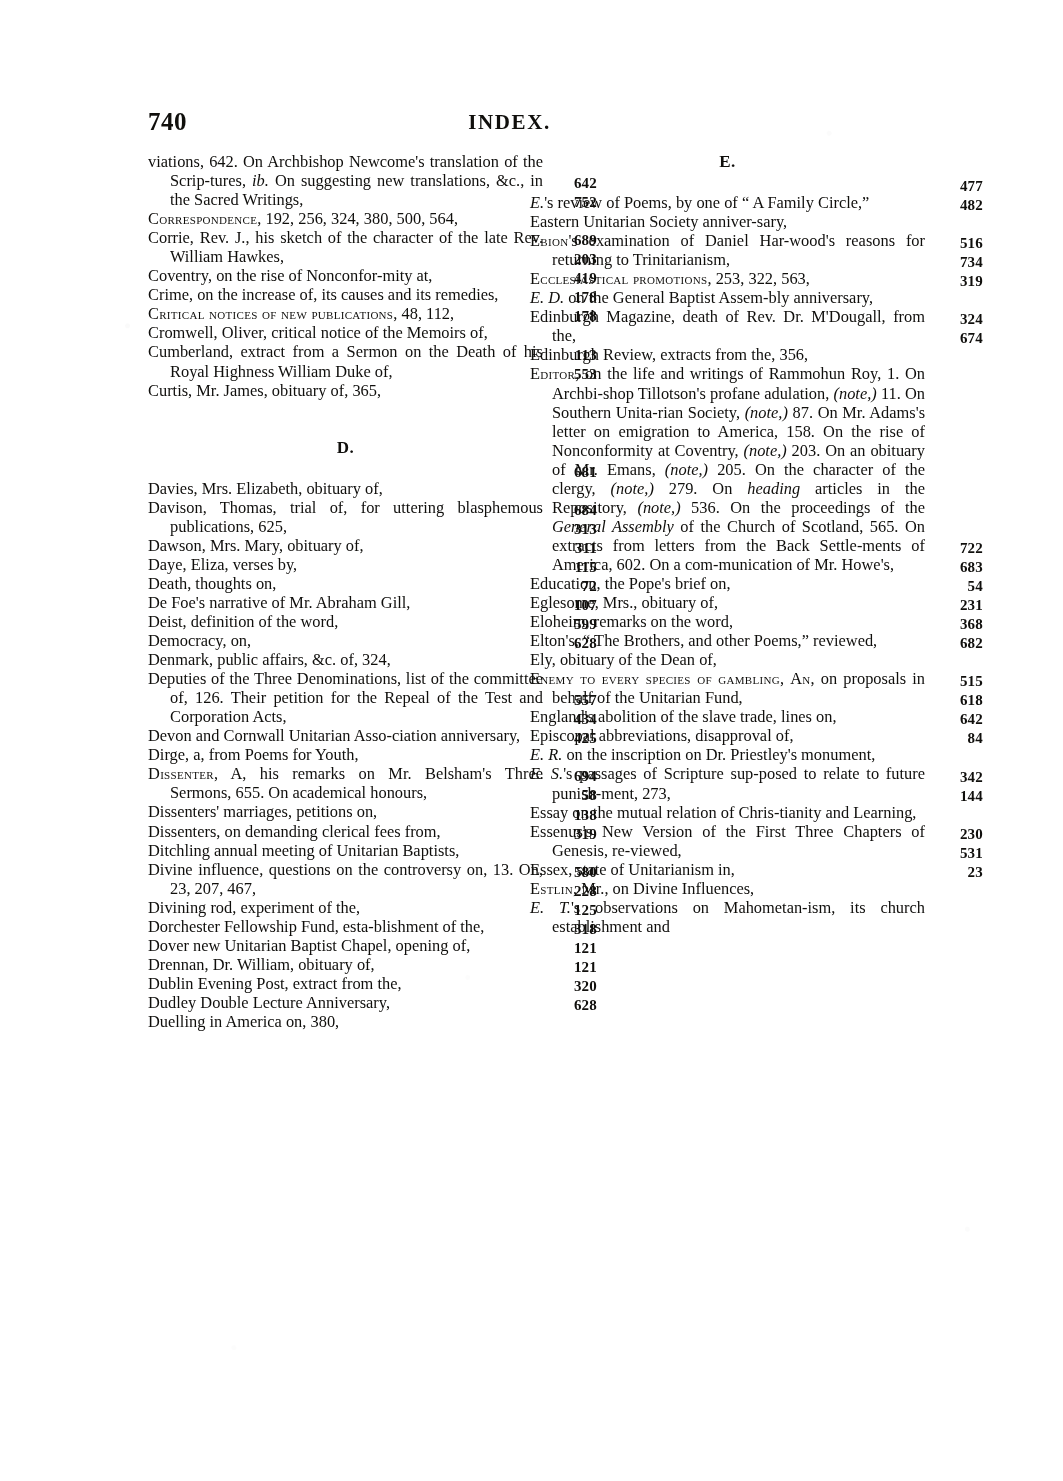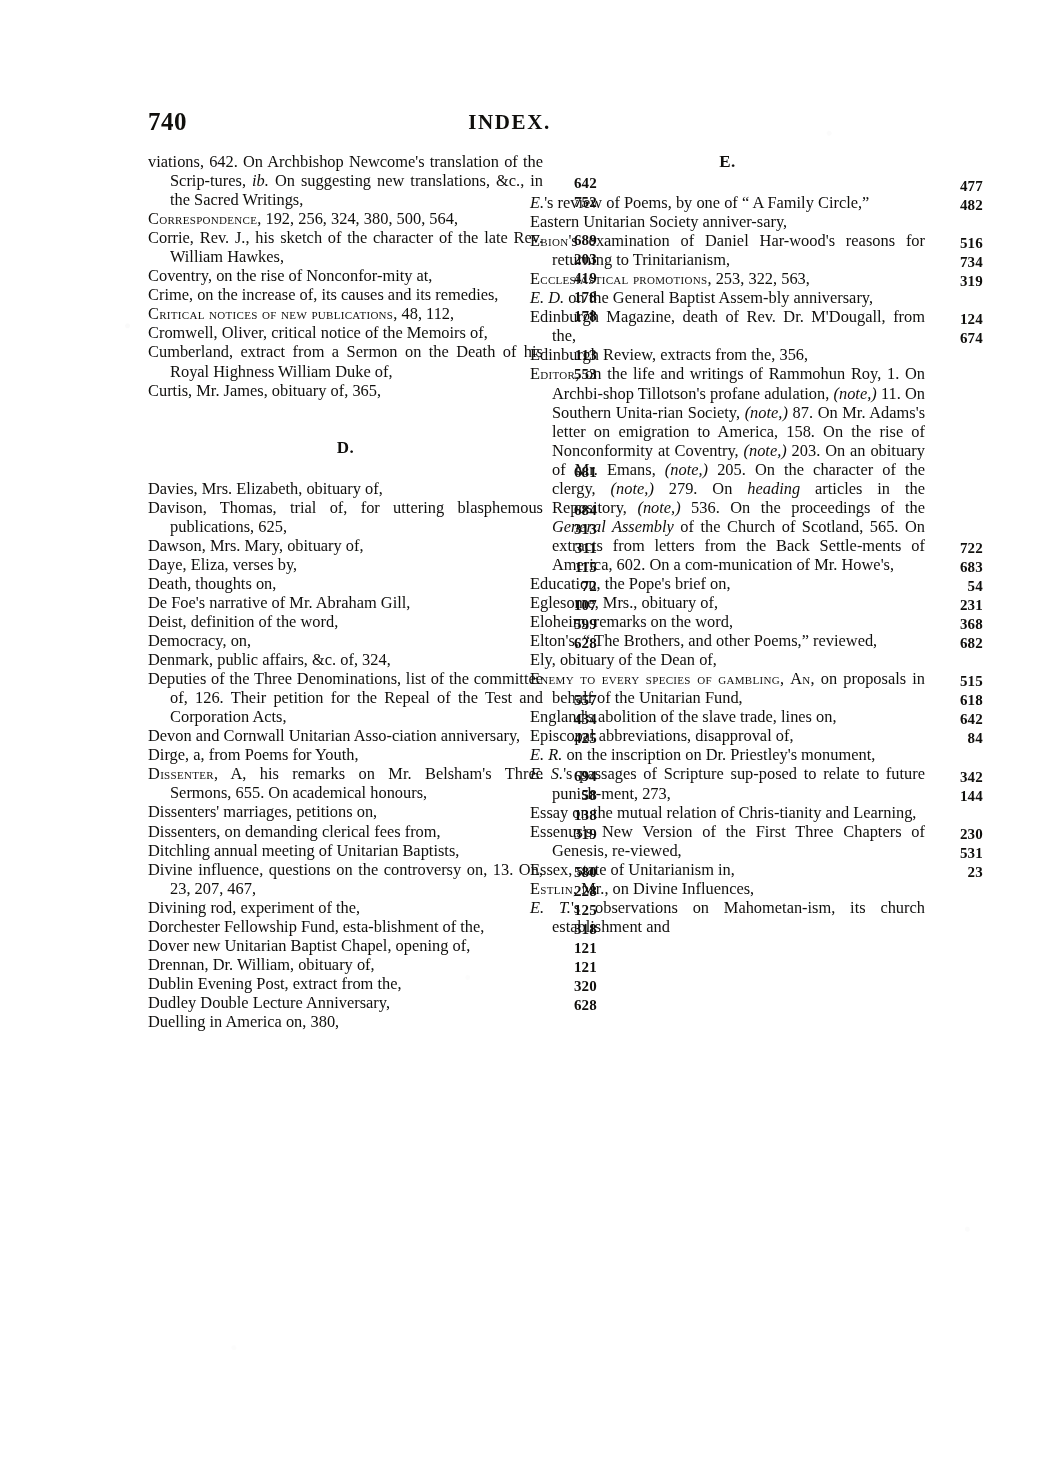--- a/index.html
+++ b/index.html
@@ -295,21 +295,21 @@
         <div class="entry">
           <span class="txt"><span class="first"></span><span class="sc">Ecclesiastical promotions</span>, 253, 322, 563,</span>
           <span class="pg">734</span>
         </div>
         <div class="entry">
           <span class="txt"><span class="first"></span><i>E. D.</i> on the General Baptist Assem-bly anniversary,</span>
           <span class="pg">319</span>
         </div>
         <div class="entry">
           <span class="txt"><span class="first"></span>Edinburgh Magazine, death of Rev. Dr. M'Dougall, from the,</span>
-          <span class="pg">124</span>
+          <span class="pg">324</span>
         </div>
         <div class="entry">
           <span class="txt"><span class="first"></span>Edinburgh Review, extracts from the, 356,</span>
           <span class="pg">674</span>
         </div>
         <div class="entry">
           <span class="txt"><span class="first"></span><span class="sc">Editor</span>, on the life and writings of Rammohun Roy, 1. On Archbi-shop Tillotson's profane adulation, <i>(note,)</i> 11. On Southern Unita-rian Society, <i>(note,)</i> 87. On Mr. Adams's letter on emigration to America, 158. On the rise of Nonconformity at Coventry, <i>(note,)</i> 203. On an obituary of Mr. Emans, <i>(note,)</i> 205. On the character of the clergy, <i>(note,)</i> 279. On <i>heading</i> articles in the Repository, <i>(note,)</i> 536. On the proceedings of the <i>General Assembly</i> of the Church of Scotland, 565. On extracts from letters from the Back Settle-ments of America, 602. On a com-munication of Mr. Howe's,</span>
           <span class="pg">722</span>
         </div>
         <div class="entry">

